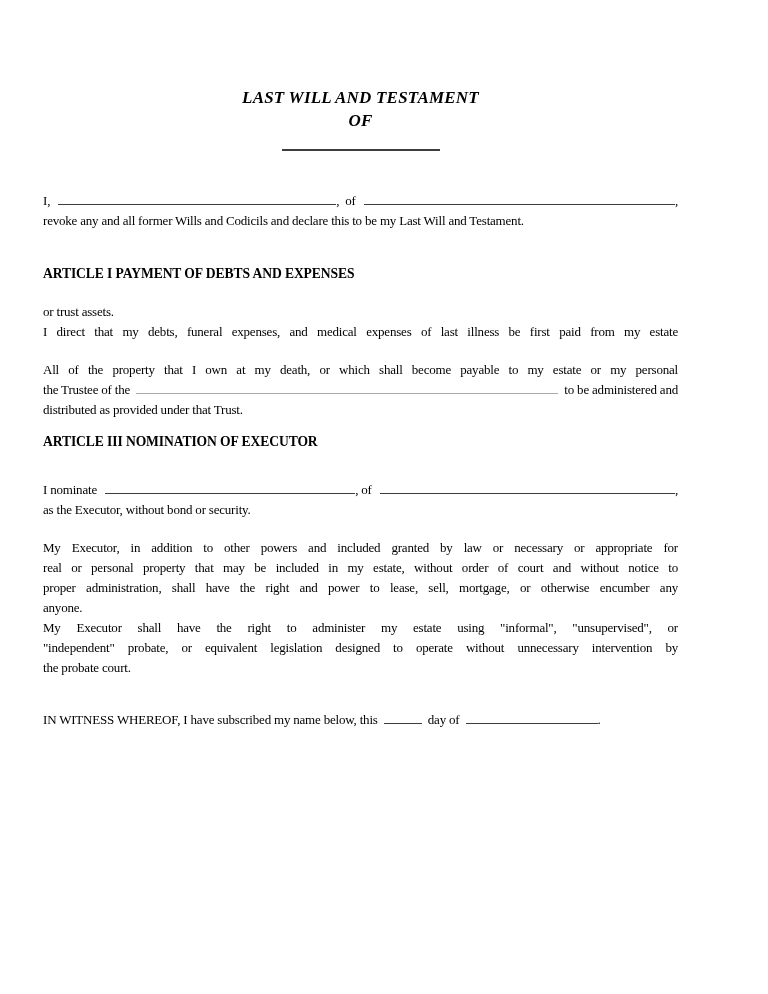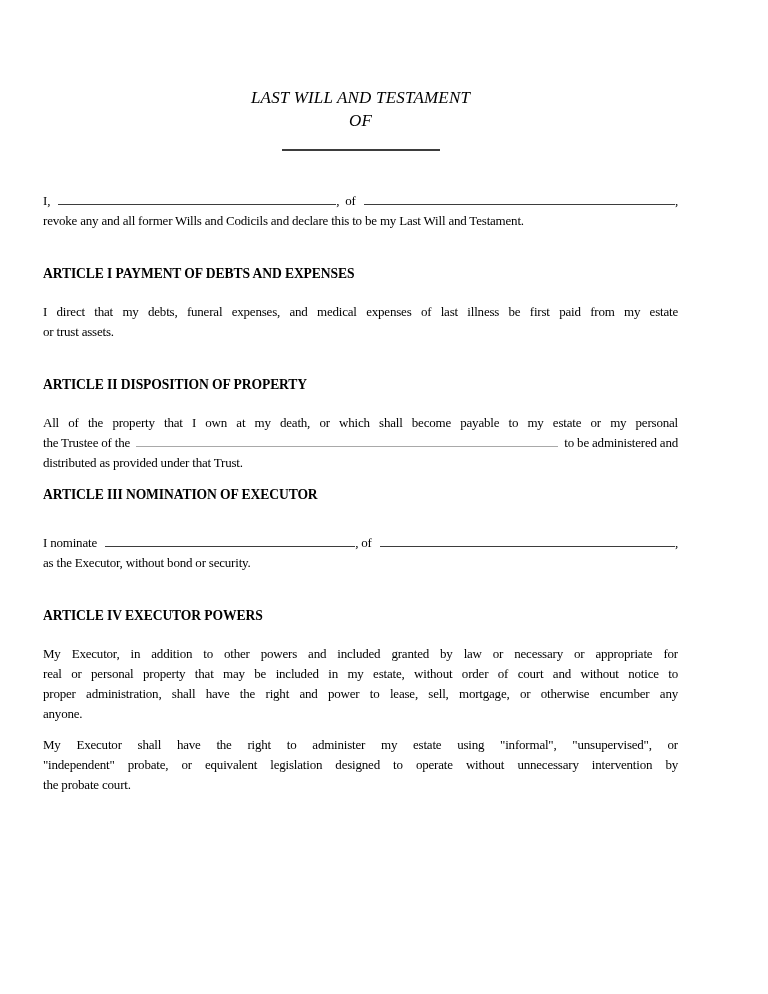--- a/index.html
+++ b/index.html
@@ -14,21 +14,21 @@
     font-family: "Liberation Serif", "DejaVu Serif", serif;
     font-size: 13px;
     letter-spacing: -0.2px;
     line-height: 20px;
     padding: 86px 90px 0 43px;
     overflow: hidden;
   }
   
   .title-block { text-align: center; }
   .title-line {
-    font-weight: normal;
+    font-weight: bold;
     font-style: italic;
     font-size: 17px;
     line-height: 23px;
     letter-spacing: 0.2px;
   }
   .title-blank {
     width: 158px;
     height: 10px;
     margin: 9px auto 0;
     border-bottom: 2px solid #3d3d3d;
@@ -44,21 +44,21 @@
     line-height: 20px;
   }
   
   .intro      { margin-top: 40px; }
   .h-a1       { margin-top: 33px; }
   .h-a2       { margin-top: 33px; }
   .h-a3       { margin-top: 12px; }
   .h-a4       { margin-top: 33px; }
   .body-gap   { margin-top: 18px; }
   .body-gap-sm{ margin-top: 28px; }
-  .para-gap   { margin-top: 11px; }
+  .para-gap   { margin-top: 0; }
   .witness    { margin-top: 32px; }
   
   .fill-row { display: flex; align-items: baseline; width: 100%; }
   .fill-row .txt { white-space: pre; flex: 0 0 auto; }
   .blank {
     display: inline-block;
     height: 13px;
     border-bottom: 1px solid #3d3d3d;
   }
   .fill-row .blank { flex: 1 1 0; margin-left: 8px; }
@@ -94,25 +94,24 @@
       <span class="blank b-intro-name"></span>
       <span class="txt">,  of</span>
       <span class="blank b-intro-addr"></span>
       <span class="txt">,</span>
     </div>
     <div class="ln last">revoke any and all former Wills and Codicils and declare this to be my Last Will and Testament.</div>
   </div>
 
   <div class="heading h-a1">ARTICLE I PAYMENT OF DEBTS AND EXPENSES</div>
   <div class="body-gap">
+    <div class="ln last">or trust assets.</div>
     <div class="ln j">I direct that my debts, funeral expenses, and medical expenses of last illness be first paid from my estate</div>
-    <div class="ln last">or trust assets.</div>
   </div>
 
-  <div class="heading h-a2">ARTICLE II DISPOSITION OF PROPERTY</div>
   <div class="body-gap">
     <div class="ln j">All of the property that I own at my death, or which shall become payable to my estate or my personal</div>
     <div class="fill-row">
       <span class="txt">the Trustee of the</span>
       <span class="blank gray"></span>
       <span class="txt">to be administered and</span>
     </div>
     <div class="ln last">distributed as provided under that Trust.</div>
   </div>
 
@@ -121,27 +120,32 @@
     <div class="fill-row">
       <span class="txt">I nominate</span>
       <span class="blank b-exec-name"></span>
       <span class="txt">, of</span>
       <span class="blank b-exec-addr"></span>
       <span class="txt">,</span>
     </div>
     <div class="ln last">as the Executor, without bond or security.</div>
   </div>
 
-  <div class="heading h-a4">ARTICLE IV EXECUTOR POWERS</div>
   <div class="body-gap">
     <div class="ln j">My Executor, in addition to other powers and included granted by law or necessary or appropriate for</div>
     <div class="ln j">real or personal property that may be included in my estate, without order of court and without notice to</div>
     <div class="ln j">proper administration, shall have the right and power to lease, sell, mortgage, or otherwise encumber any</div>
     <div class="ln last">anyone.</div>
   </div>
   <div class="para-gap">
     <div class="ln j">My Executor shall have the right to administer my estate using "informal", "unsupervised", or</div>
     <div class="ln j">"independent" probate, or equivalent legislation designed to operate without unnecessary intervention by</div>
     <div class="ln last">the probate court.</div>
   </div>
 
+  <div class="witness ln last">
+    <span>IN WITNESS WHEREOF, I have subscribed my name below, this</span>
+    <span class="iblank w-day"></span>
+    <span>day of</span>
+    <span class="iblank w-month"></span><span>.</span>
+  </div>
 
 </div>
 
 </body></html>

